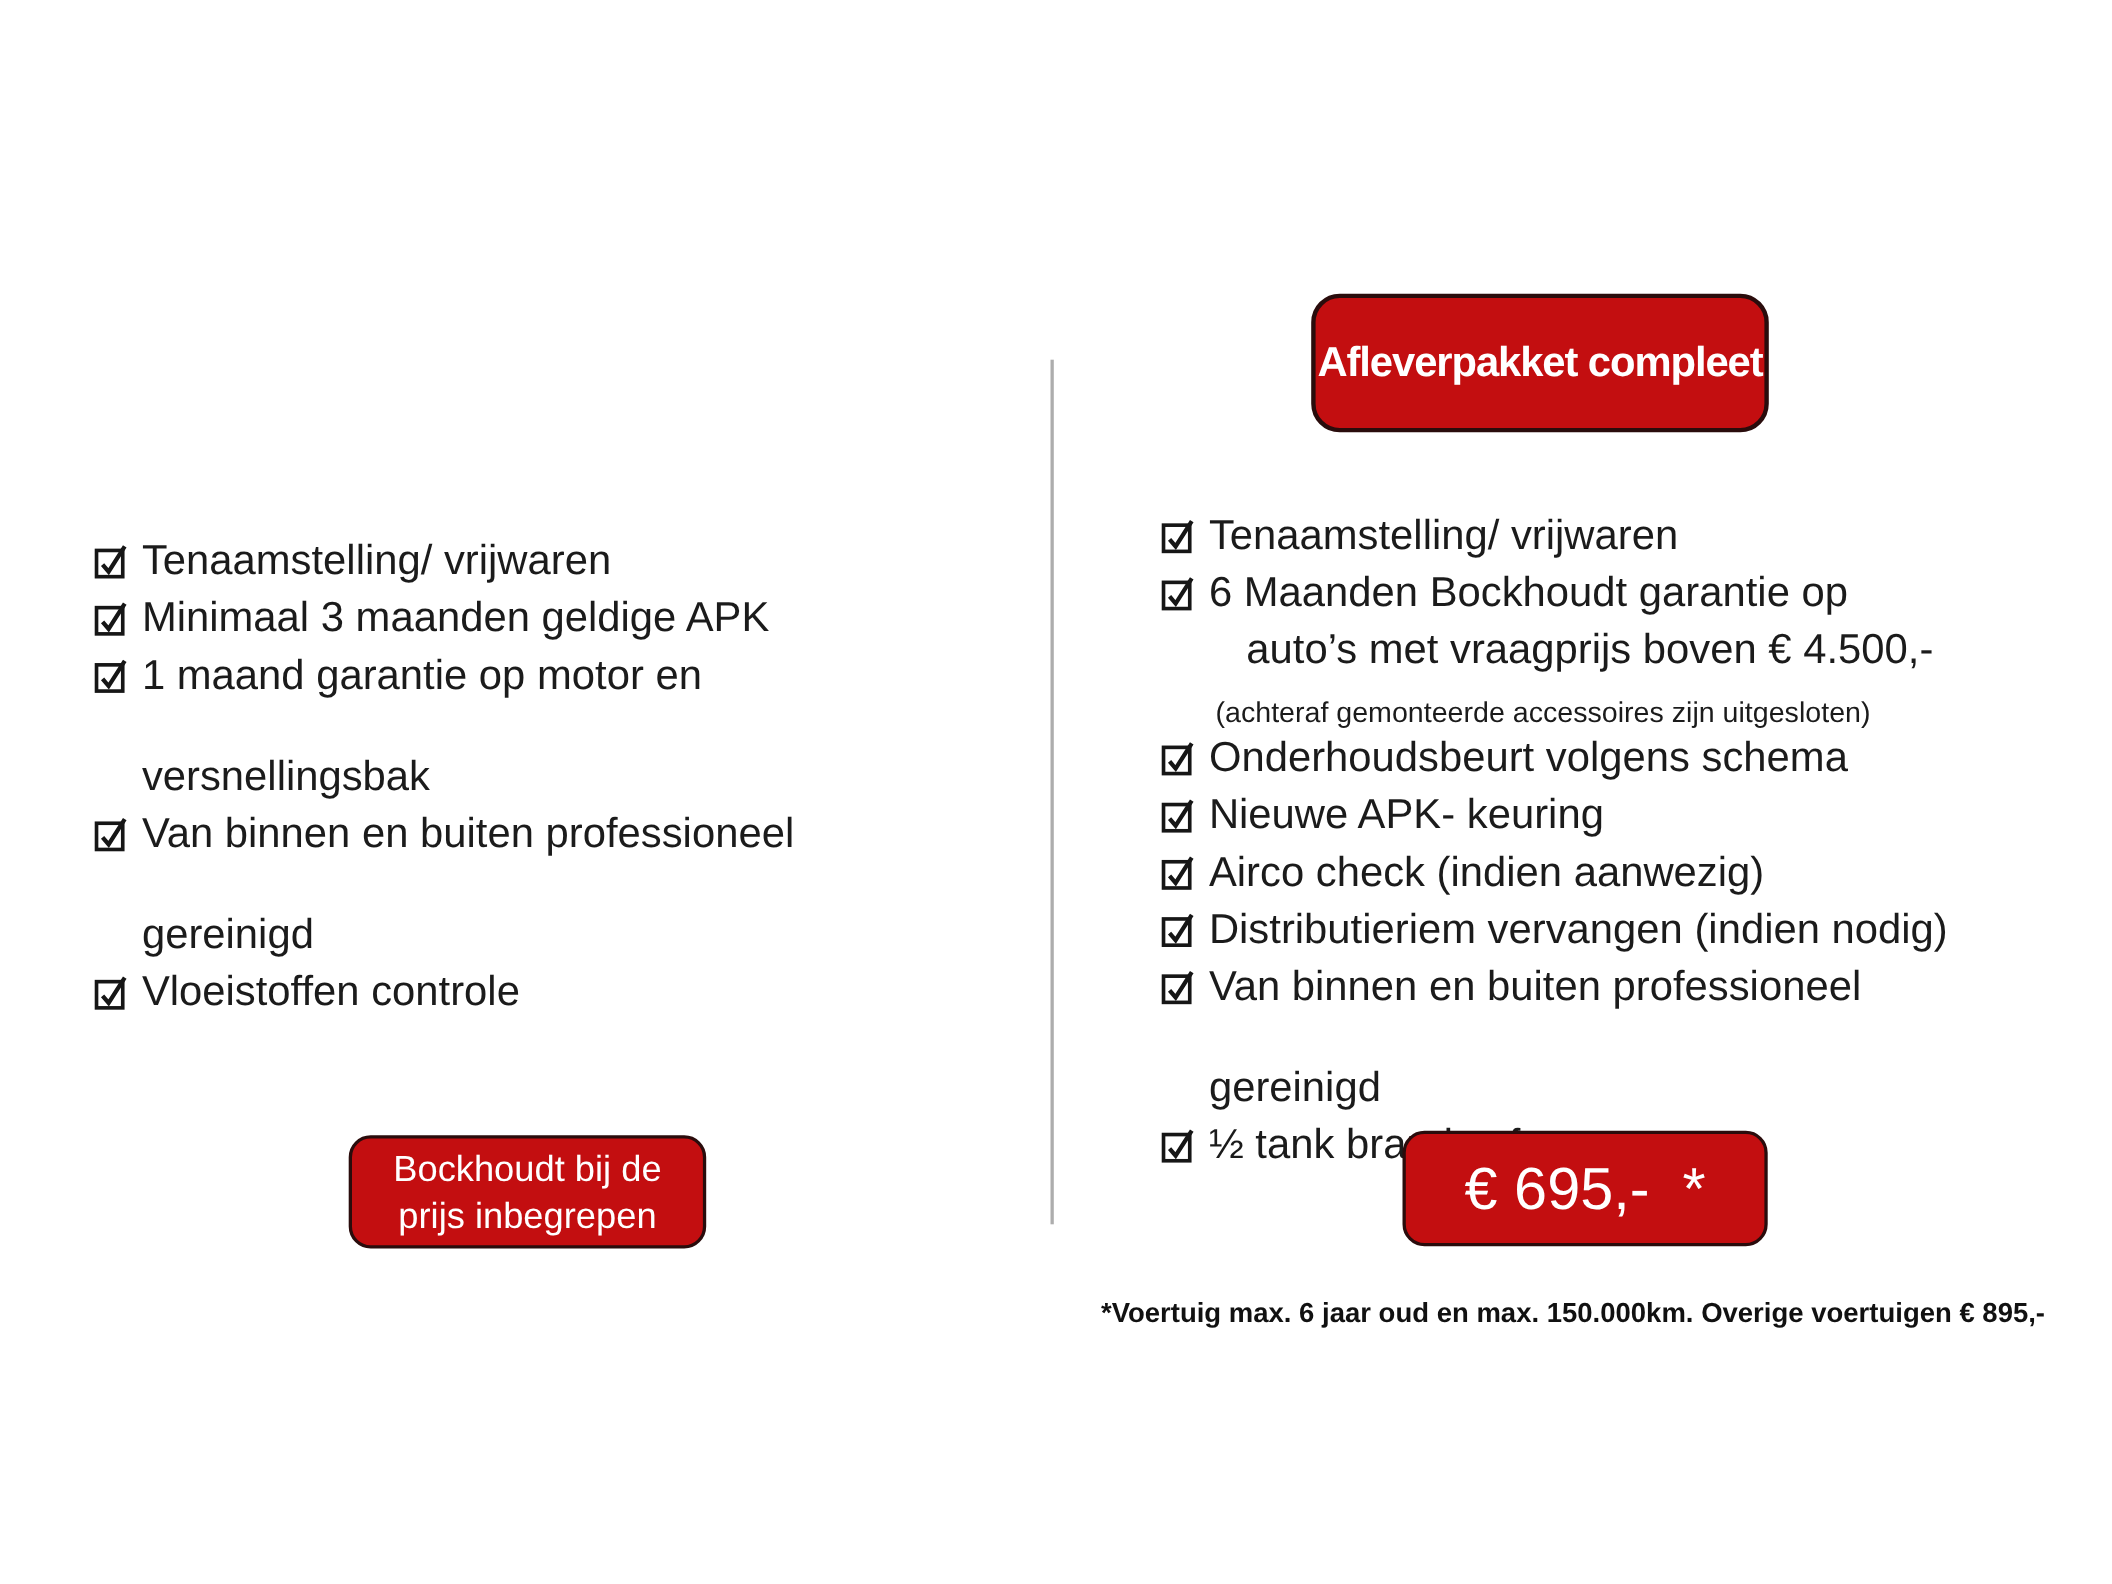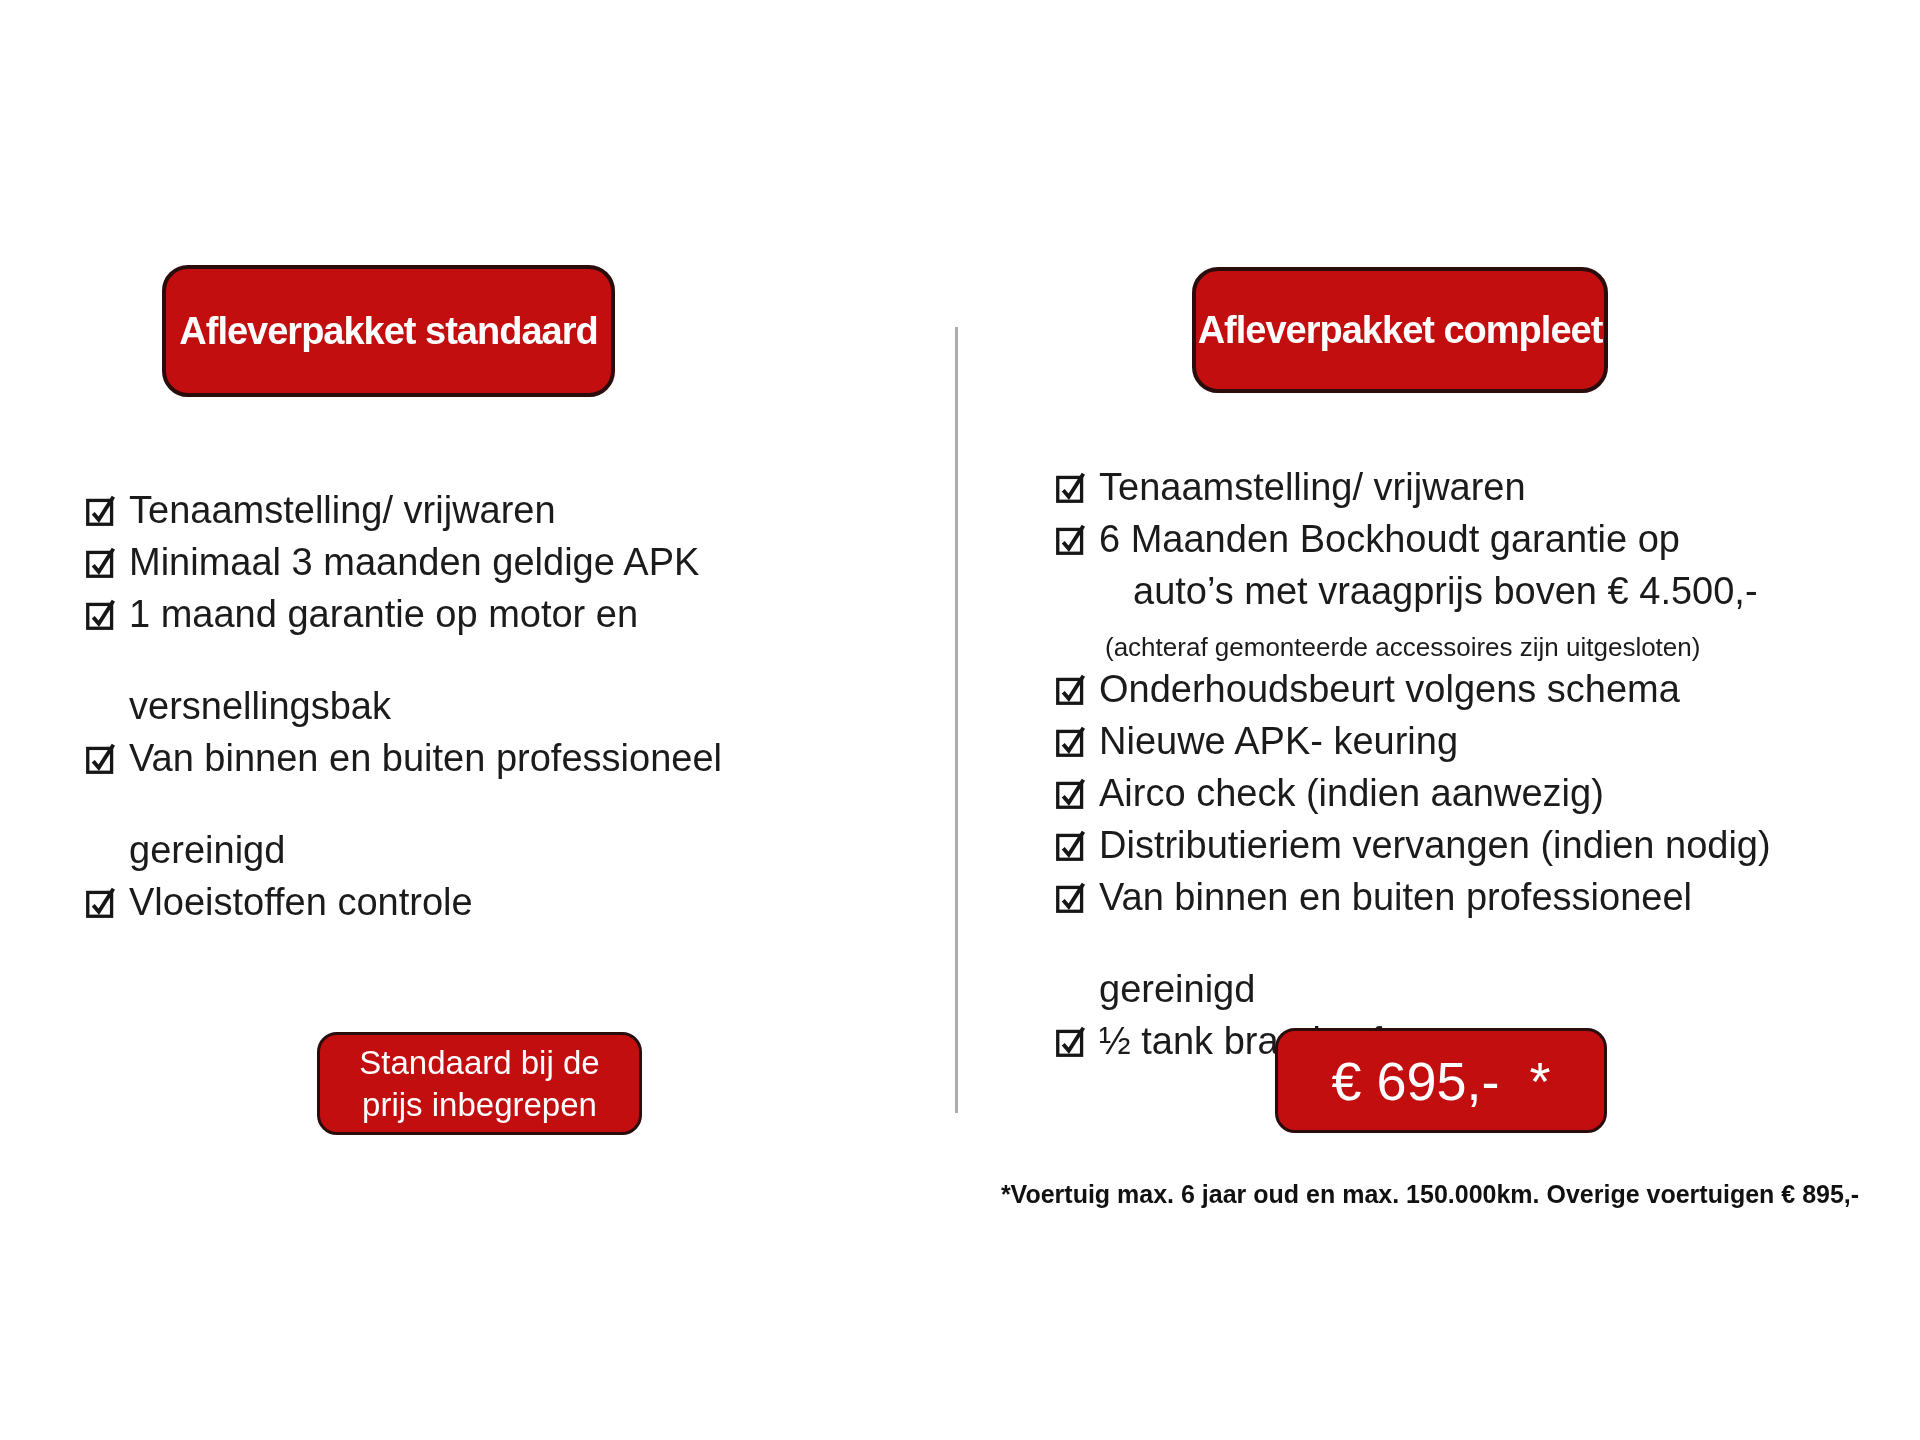--- a/index.html
+++ b/index.html
@@ -43,23 +43,20 @@
   <defs>
     <symbol id="cbx" viewBox="0 0 36 36">
       <rect x="3" y="7" width="26" height="26" fill="none" stroke="#161616" stroke-width="3.6"></rect>
       <path d="M9 21 L15 28 L31 3" fill="none" stroke="#161616" stroke-width="4.2"></path>
     </symbol>
   </defs>
 </svg>
 
 <div class="slide">
 
-  <div class="hdr" id="hdr-left">
-    <span>Afleverpakket standaard</span>
-  </div>
 
   <div class="hdr" id="hdr-right">
     <span>Afleverpakket compleet</span>
   </div>
 
   <div class="divider"></div>
 
   <div class="list" id="list-left">
     <div class="row">
       <svg class="cb">
@@ -153,21 +150,21 @@
     </div>
     <div class="row">
       <svg class="cb">
           <use href="#cbx" xlink:href="#cbx"></use>
         </svg>
       <span>½ tank brandstof</span>
     </div>
   </div>
 
   <div class="badge" id="badge-left">
-    <span>Standaard bij de</span>
+    <span>Bockhoudt bij de</span>
     <span>prijs inbegrepen</span>
   </div>
 
   <div class="badge" id="badge-price">
     <span>€ 695,-  *</span>
   </div>
 
   <div class="footnote">*Voertuig max. 6 jaar oud en max. 150.000km. Overige voertuigen € 895,-</div>
 
 </div>

